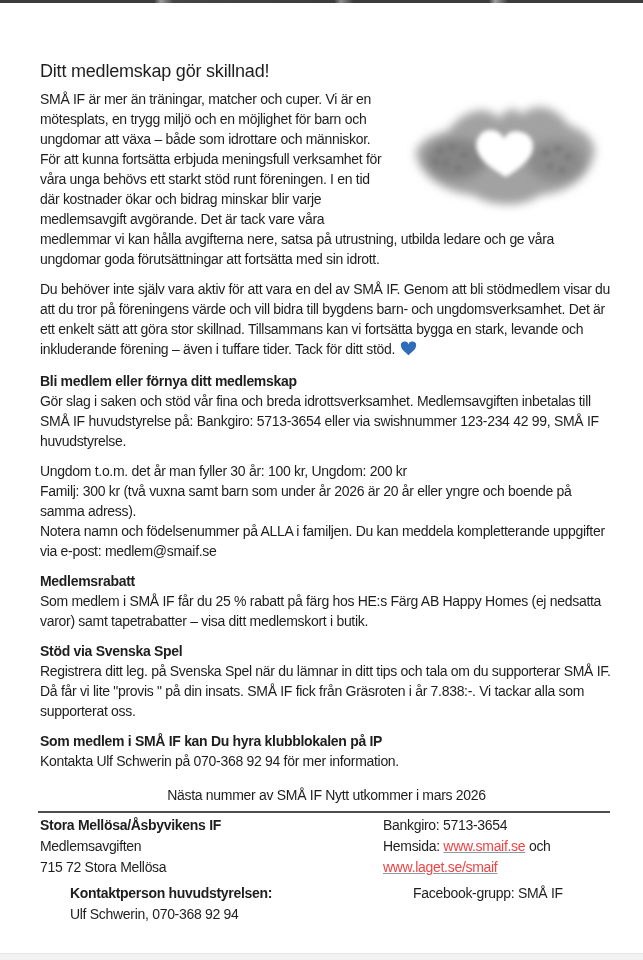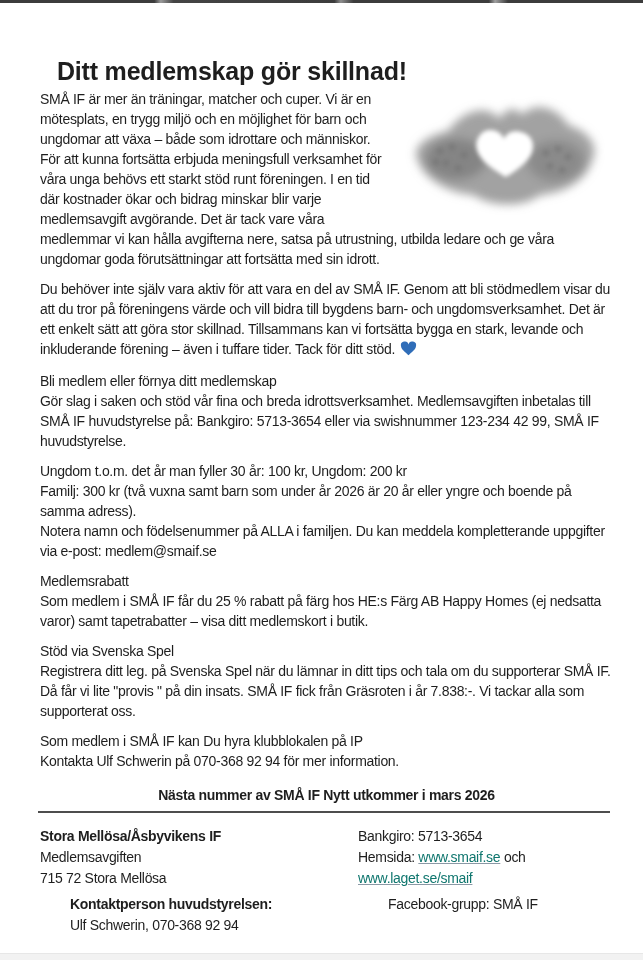--- a/index.html
+++ b/index.html
@@ -20,49 +20,50 @@
     position:absolute; bottom:0; left:0; width:643px; height:7px;
     background:#f2f2f2; border-top:1px solid #e7e7e7;
   }
   .content {
     padding:58px 30px 0 40px;
     font-size:14px;
     line-height:20px;
     letter-spacing:-0.3px;
   }
   .doc-title {
-    font-size:25px; font-weight:700; line-height:26px;
-    margin-bottom:5px; letter-spacing:-0.2px;margin-left:17px;
+    font-size:18px; font-weight:400; line-height:26px;
+    margin-bottom:5px; letter-spacing:-0.2px;
   }
   p.body-text { margin-bottom:10px; }
   .section { margin-bottom:10px; }
-  .section-heading { font-weight:400; }
+  .section-heading { font-weight:700; }
   .float-img {
     float:right; width:215px; height:128px;
     margin:0 0 6px 10px;
   }
   .float-img svg { width:100%; height:100%; }
   b { font-weight:400; }
   .heart-icon { display:inline-block; vertical-align:-2px; margin-left:5px; }
   .announcement {
-    text-align:center; font-weight:700;
+    text-align:center; font-weight:400;
     margin-top:14px; margin-bottom:6px;
   }
   .rule {
     border:none; border-top:2px solid #4e4e4e;
     margin:0 3px 0 -2px;
   }
   .footer {
     display:grid; grid-template-columns:318px auto;
-    padding-top:13px;
+    padding-top:2px;
     line-height:21px;
+    gap:25px;
   }
   .footer .block2 { margin-top:5px;margin-left:30px; }
   .footer a {
-    color:#0f766e; text-decoration:underline; cursor:pointer;
+    color:#ef4444; text-decoration:underline; cursor:pointer;
     text-decoration-color:#8a99a5;
   }
   .bold { font-weight:700; }
 </style>
 </head>
 <body>
 
 <div class="top-edge"></div>
 
 <div class="content">

